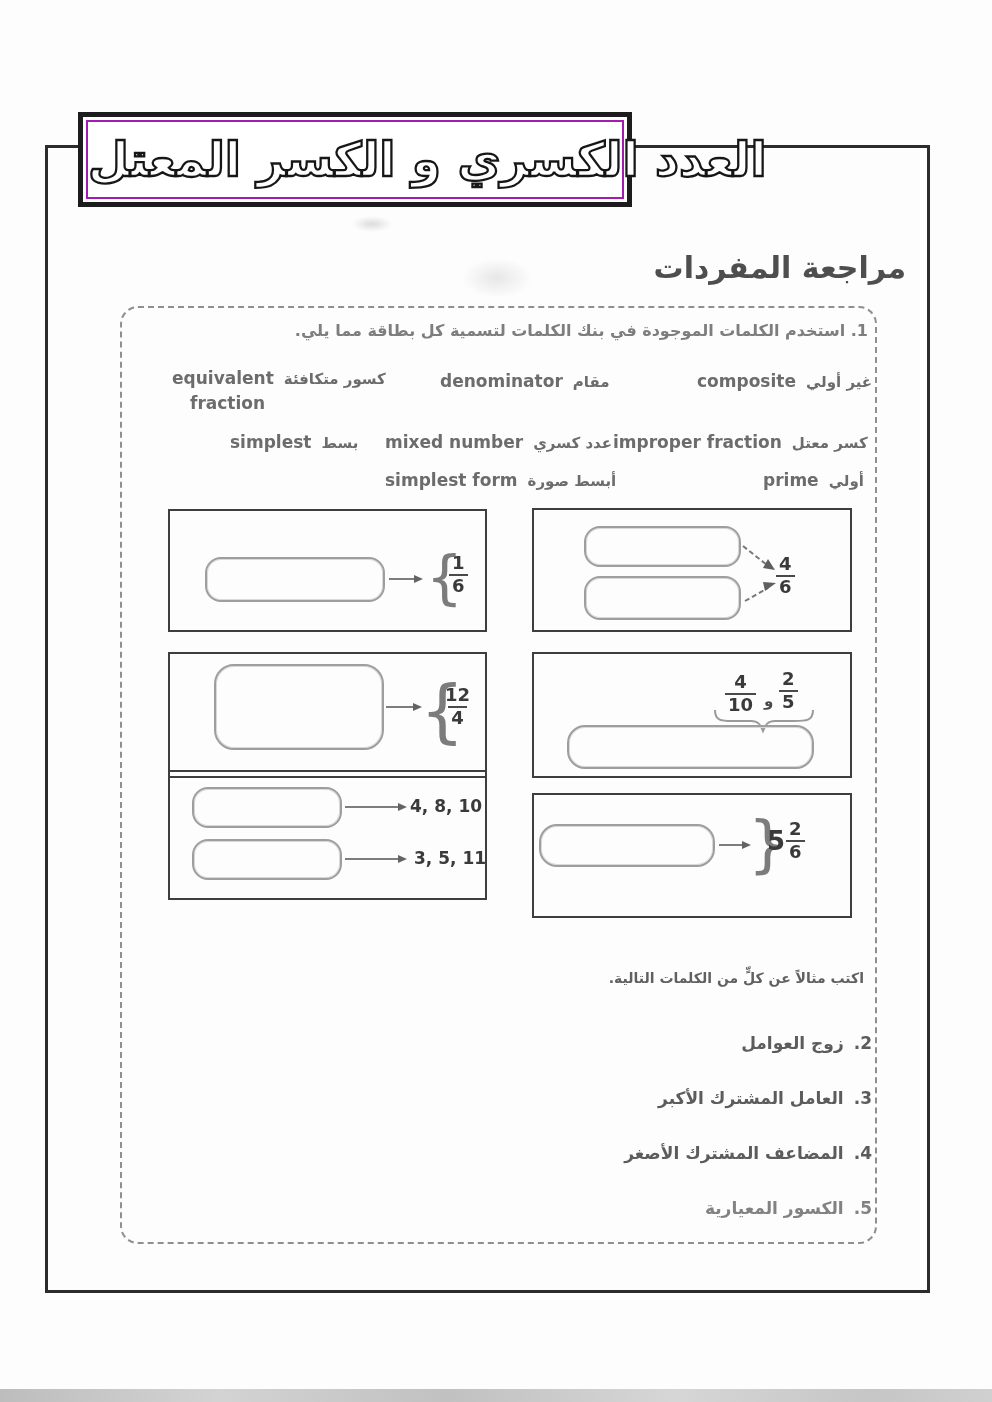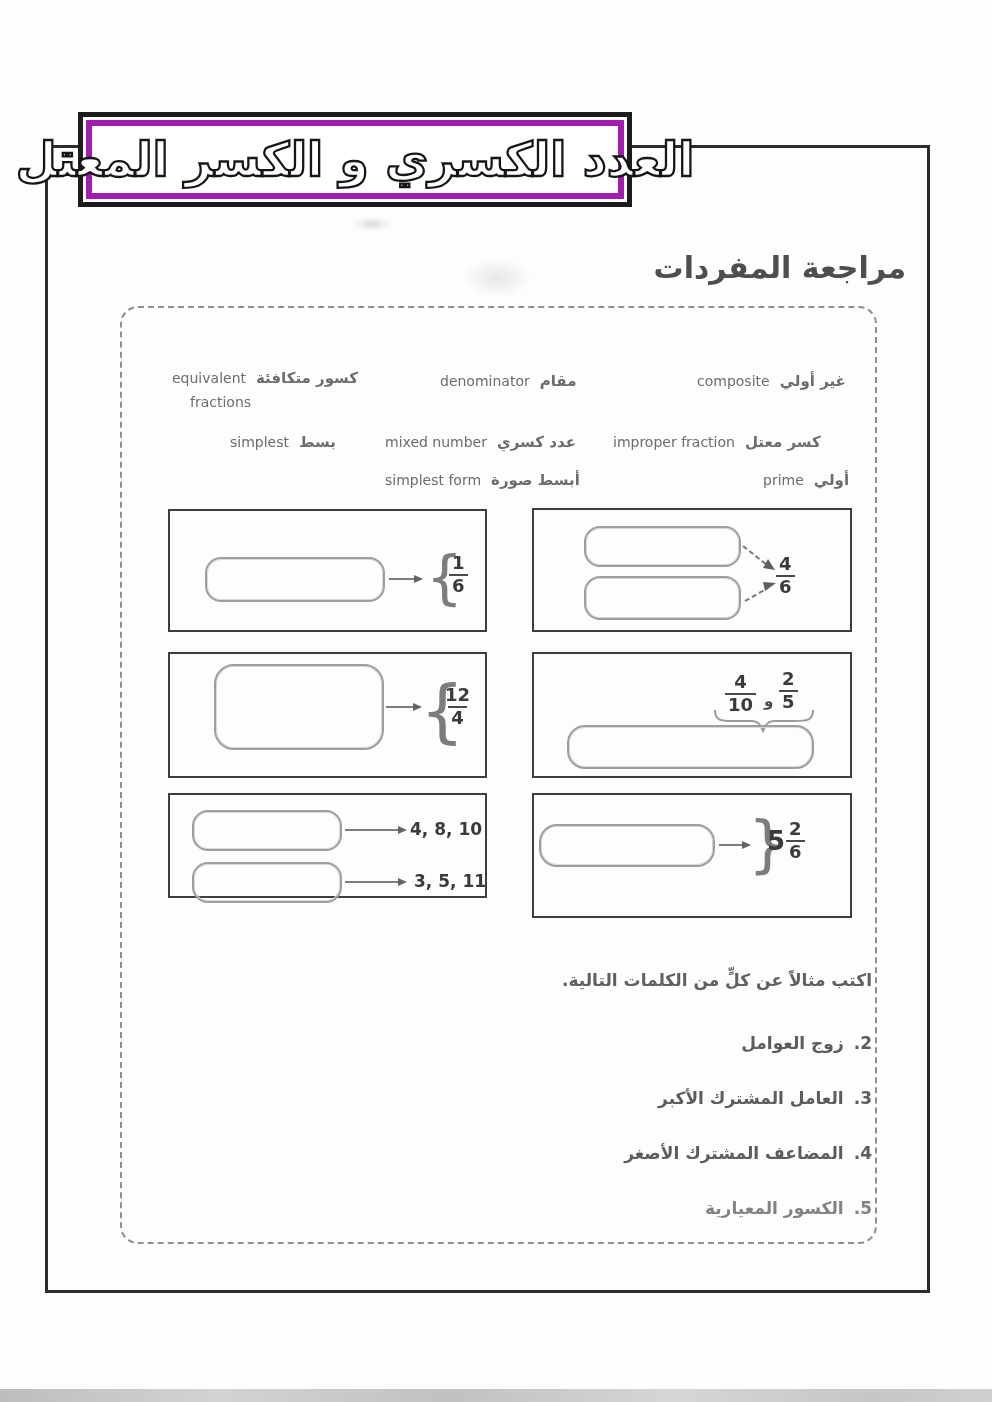--- a/index.html
+++ b/index.html
@@ -6,37 +6,37 @@
   .page{position:relative;width:992px;height:1402px;background:#fdfdfd;overflow:hidden;
         font-family:"DejaVu Sans",sans-serif;}
 
   
   .outer-border{position:absolute;left:45px;top:145px;width:885px;height:1148px;
     border:3px solid #2c2c2c;box-sizing:border-box;}
 
   
   .title-box{position:absolute;left:78px;top:112px;width:554px;height:95px;background:#fff;
     border:5px solid #1c1c1c;box-sizing:border-box;z-index:5;}
-  .title-inner{position:absolute;inset:3px;border:6px solid #a21caf;
-    display:flex;align-items:center;justify-content:center;}
+  .title-inner{position:absolute;inset:3px;border:2px solid #a21caf;
+    display:flex;align-items:center;}
   .title-text{font-size:47px;font-weight:bold;color:#ffffff;white-space:nowrap;
     -webkit-text-stroke:2.3px #161616;letter-spacing:1px;}
 
   .section-heading{position:absolute;right:86px;top:250px;font-size:30px;font-weight:bold;
     color:#4e4e4e;margin:0;white-space:nowrap;}
 
   .dashed-box{position:absolute;left:120px;top:306px;width:757px;height:938px;
     border:2px dashed #8f8f8f;border-radius:18px;box-sizing:border-box;}
 
   .instruction{position:absolute;right:124px;top:321px;font-size:16px;font-weight:bold;
     color:#7e7e7e;white-space:nowrap;}
 
   
   .term{position:absolute;white-space:nowrap;line-height:1.45;}
-  .term .en{font-weight:normal;font-size:14px;color:#6c6c6c;}
+  .term .en{font-weight:bold;font-size:17px;color:#6c6c6c;}
   .term .ar{font-weight:bold;font-size:15px;color:#6c6c6c;margin-left:10px;}
   .term .en2{margin-left:18px;}
 
   
   .card{position:absolute;border:2px solid #3e3e3e;box-sizing:border-box;background:transparent;}
   .slot{position:absolute;border:2px solid #9e9e9e;border-radius:16px;box-sizing:border-box;
     box-shadow:0 0 0 1px #d9d9d9 inset;}
   .hline{position:absolute;height:0;border-top:2px solid #7d7d7d;}
   .hline::after{content:"";position:absolute;right:-8px;top:-5px;width:0;height:0;
     border-left:9px solid #636363;border-top:4px solid transparent;border-bottom:4px solid transparent;}
@@ -47,21 +47,21 @@
   .frac{position:absolute;display:inline-flex;flex-direction:column;align-items:center;
     font-weight:bold;color:#3a3a3a;font-size:18px;line-height:1.15;}
   .frac .den{border-top:2px solid #4a4a4a;padding:0 3px;}
   .frac .num{padding:0 3px;}
   .numlist{position:absolute;font-weight:bold;font-size:17px;color:#3a3a3a;white-space:nowrap;}
   .whole{position:absolute;font-weight:bold;font-size:26px;color:#3a3a3a;}
   .conj{position:absolute;font-weight:bold;font-size:15px;color:#4a4a4a;}
   .cardsvg{position:absolute;left:0;top:0;}
 
   
-  .q-intro{position:absolute;right:120px;top:970px;font-size:17px;font-weight:bold;
+  .q-intro{position:absolute;right:128px;top:970px;font-size:14px;font-weight:bold;
     color:#606060;white-space:nowrap;}
   .q{position:absolute;right:120px;font-size:17px;font-weight:bold;color:#5c5c5c;white-space:nowrap;}
   .q .qnum{margin-left:10px;}
   .q.light{color:#828282;}
 
   
   .smudge1{position:absolute;left:352px;top:216px;width:40px;height:16px;border-radius:50%;
     background:radial-gradient(closest-side,#dcdcdc,rgba(255,255,255,0));}
   .smudge2{position:absolute;left:462px;top:258px;width:70px;height:40px;border-radius:50%;
     background:radial-gradient(closest-side,#e7e7e7,rgba(255,255,255,0));}
@@ -81,24 +81,25 @@
     </div>
   </div>
 
   <div class="smudge1"></div>
   <div class="smudge2"></div>
 
   <div class="section-heading" dir="rtl">مراجعة المفردات</div>
 
   <div class="dashed-box"></div>
 
+  <div class="instruction" dir="rtl">1. استخدم الكلمات الموجودة في بنك الكلمات لتسمية كل بطاقة مما يلي.</div>
 
   <div class="term" style="left:172px;top:366px;">
     <span class="en">equivalent</span><span class="ar">كسور متكافئة</span><br>
-    <span class="en en2">fractions</span>
+    <span class="en en2">fraction</span>
   </div>
   <div class="term" style="left:440px;top:369px;">
     <span class="en">denominator</span><span class="ar">مقام</span>
   </div>
   <div class="term" style="left:697px;top:369px;">
     <span class="en">composite</span><span class="ar">غير أولي</span>
   </div>
   <div class="term" style="left:230px;top:430px;">
     <span class="en">simplest</span><span class="ar">بسط</span>
   </div>
@@ -159,21 +160,21 @@
     <div class="frac" style="left:245px;top:15px;">
       <span class="num">2</span>
       <span class="den">5</span>
     </div>
     <svg class="cardsvg" style="left:178px;top:53px;" width="104" height="28">
       <path d="M3 3 C3 14 10 14 20 14 L39 14 C46 14 48 17 51 24 C54 17 56 14 63 14 L82 14 C94 14 101 14 101 3" stroke="#9a9a9a" stroke-width="2" fill="none"></path>
     </svg>
     <div class="slot" style="left:33px;top:71px;width:247px;height:44px;border-radius:18px;"></div>
   </div>
 
-  <div class="card" style="left:168px;top:793px;width:319px;height:105px;">
+  <div class="card" style="left:168px;top:770px;width:319px;height:130px;">
     <div class="slot" style="left:22px;top:15px;width:150px;height:41px;"></div>
     <div class="slot" style="left:22px;top:67px;width:150px;height:41px;"></div>
     <div class="hline" style="left:175px;top:34px;width:54px;"></div>
     <div class="numlist" style="left:240px;top:24px;">4, 8, 10</div>
     <div class="hline" style="left:175px;top:86px;width:54px;"></div>
     <div class="numlist" style="left:244px;top:76px;">3, 5, 11</div>
   </div>
 
   <div class="card" style="left:532px;top:793px;width:320px;height:125px;">
     <div class="slot" style="left:5px;top:29px;width:176px;height:43px;border-radius:18px;"></div>

